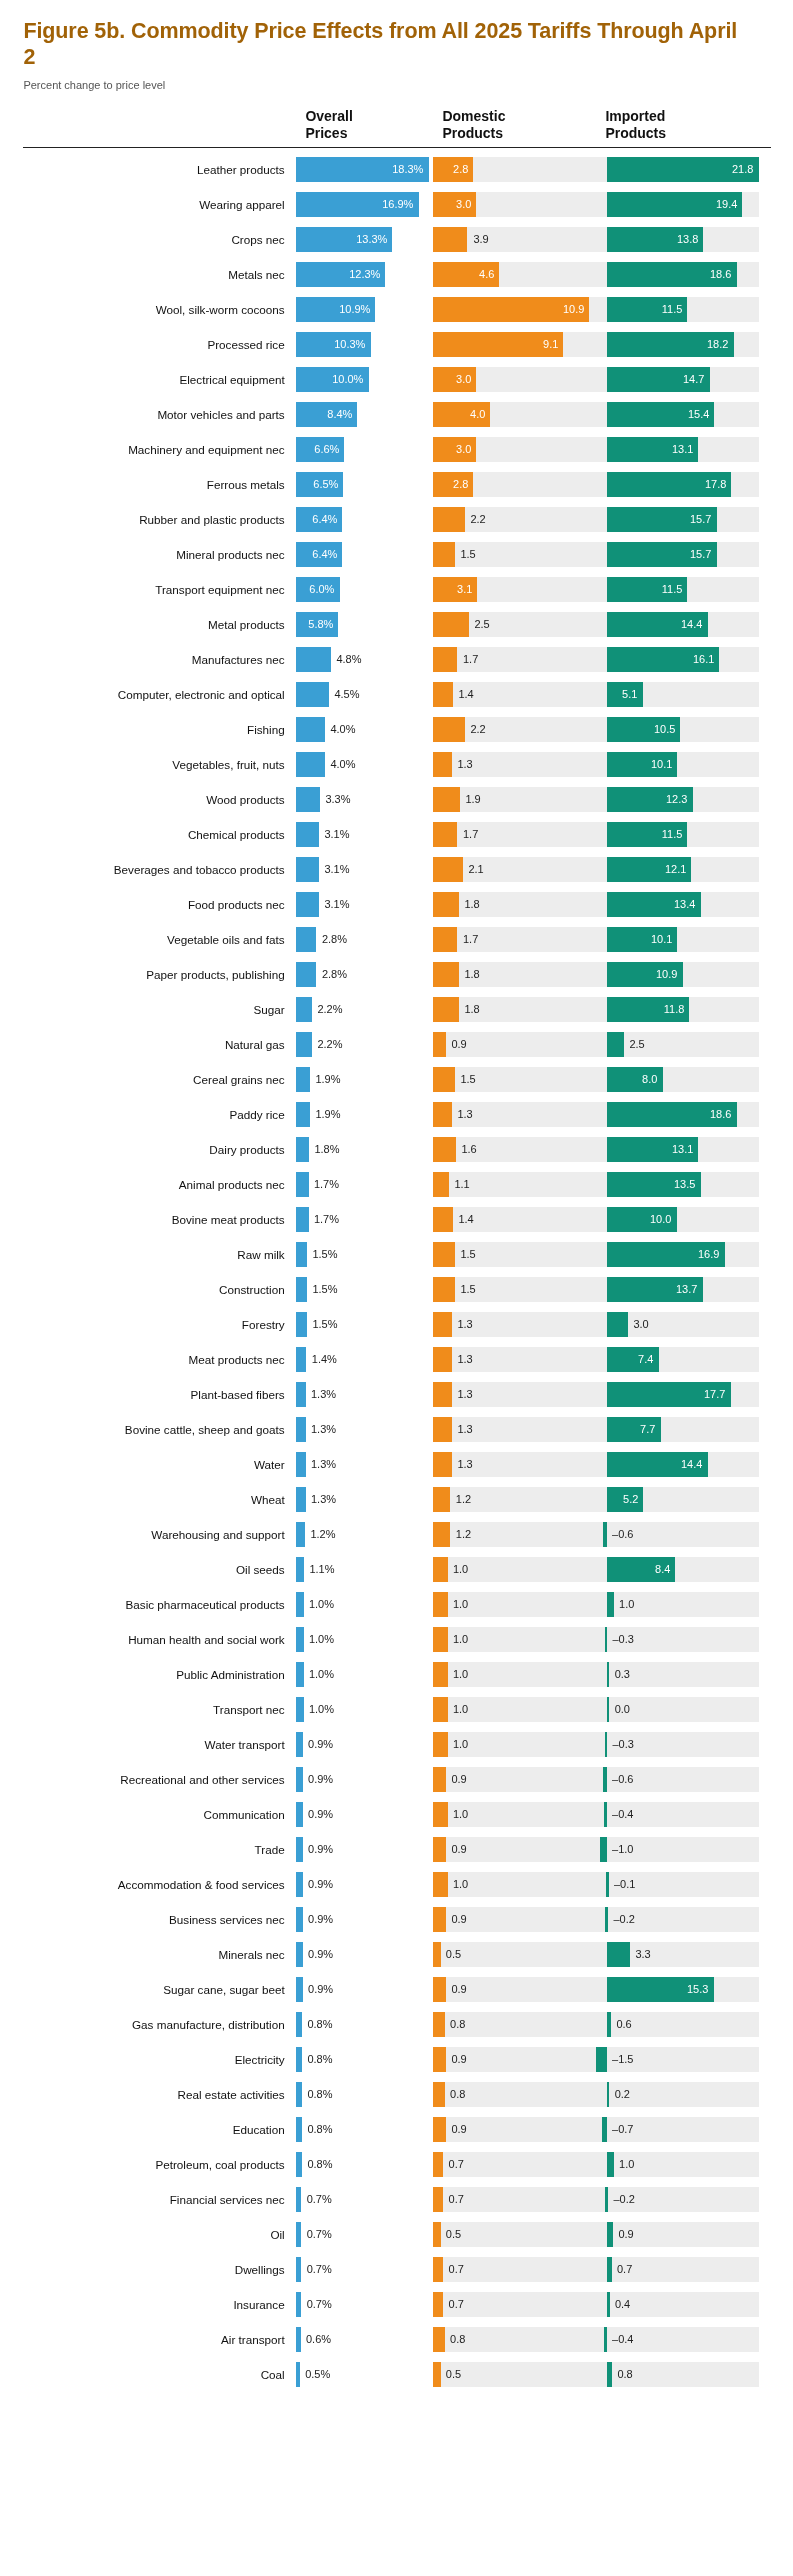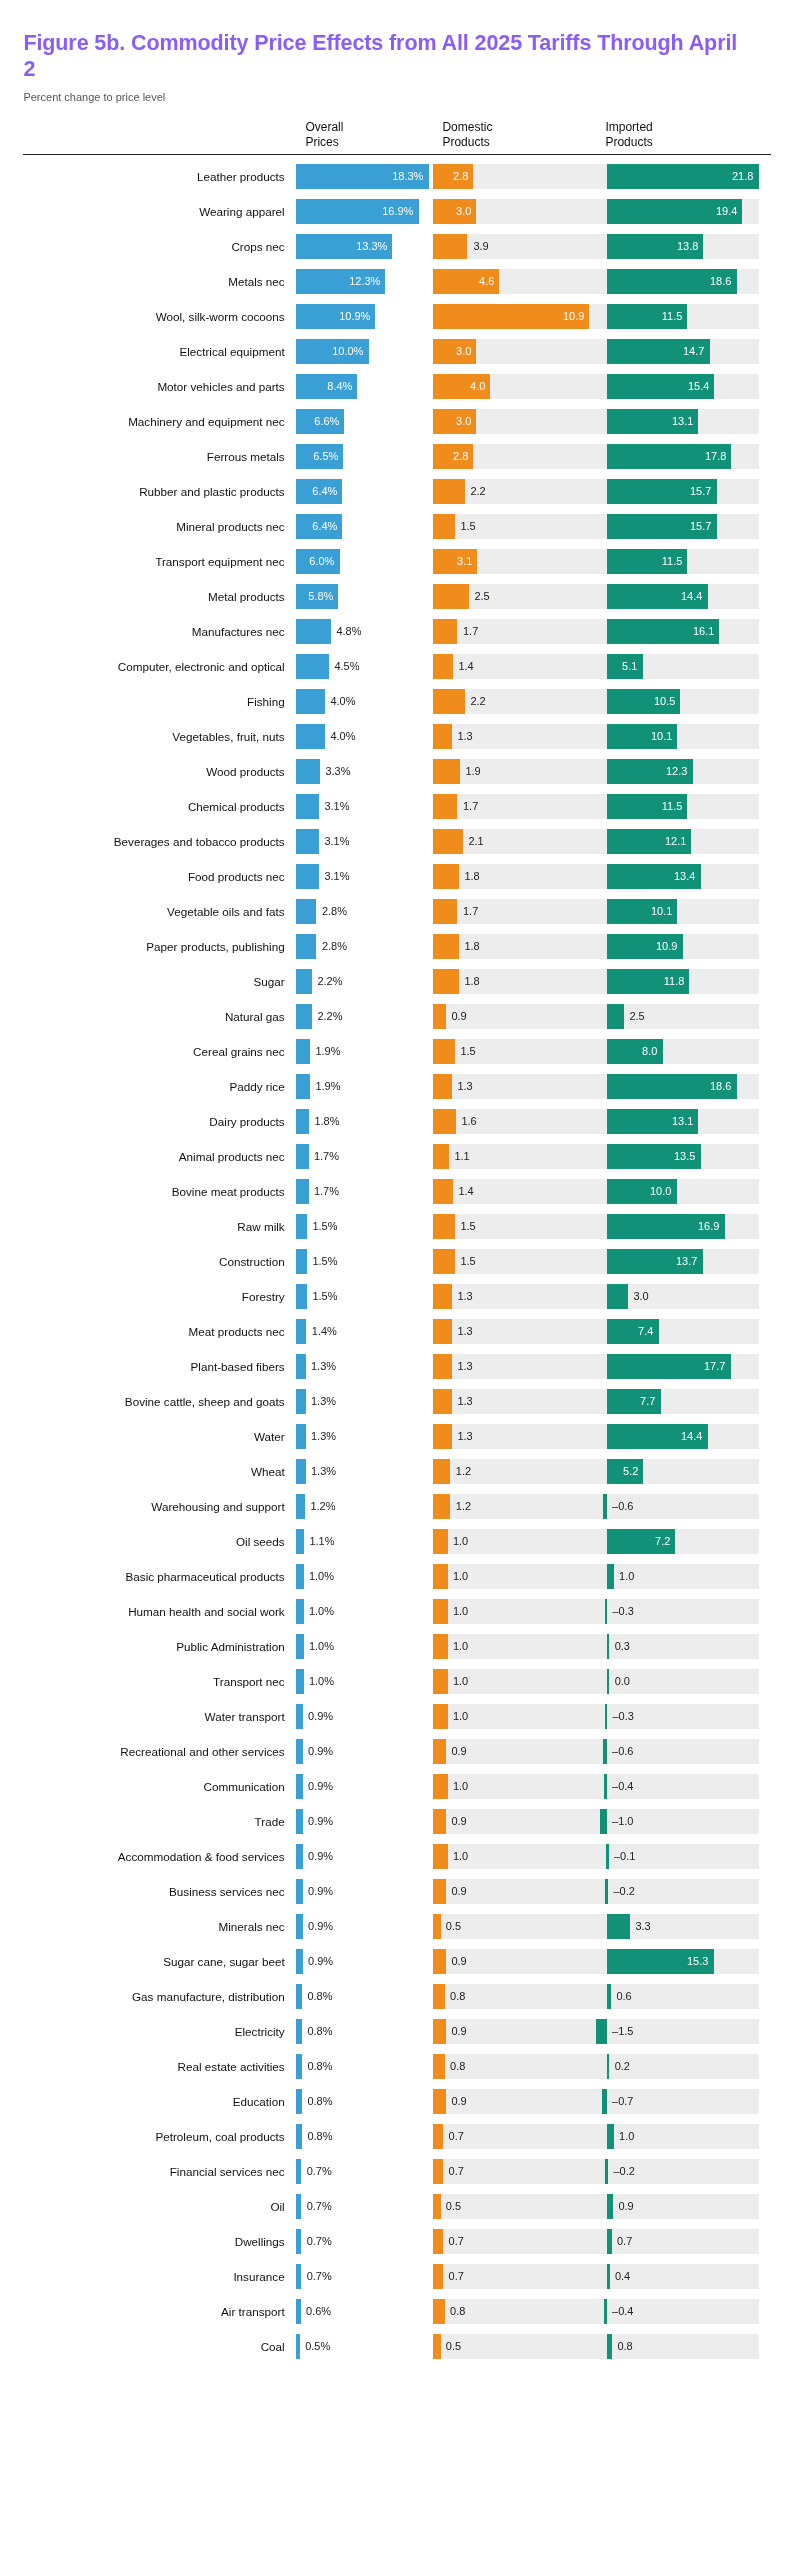--- a/index.html
+++ b/index.html
@@ -11,40 +11,40 @@
   #page {
     width: 794px;
     height: 2576px;
     position: relative;
     padding: 18px 23.4px 0 23.4px;
     background: #ffffff;
   }
   .title {
     font-size: 21.5px;
     font-weight: bold;
-    color: #8b5cf6;
+    color: #a16207;
     line-height: 1.22;
     letter-spacing: -0.1px;
-    margin: 12px 0 0 0;
+    margin: 0 0 0 0;
     max-width: 716px;
   }
   .subtitle {
     font-size: 11px;
     color: #555555;
     margin-top: 9px;
     margin-bottom: 0;
   }
   .chart {
     margin-top: 17px;
   }
   .col-headers {
     display: flex;
     align-items: flex-end;
-    font-size: 12px;
-    font-weight: normal;
+    font-size: 14px;
+    font-weight: bold;
     color: #111111;
     line-height: 1.2;
     padding-bottom: 5.2px;
   }
   .lbl-col  { width: 273px; flex: 0 0 273px; }
   .colA     { width: 137px; flex: 0 0 137px; padding-left: 9px;}
   .colB     { width: 163px; flex: 0 0 163px; padding-left: 9px;}
   .colC     { width: 163px; flex: 0 0 163px; padding-left: 9px;}
   .rule {
     border: none;
@@ -223,20 +223,37 @@
             <div class="bar barB" style="width: 156px;"></div>
             <div class="val val-in" style="left: 151px; transform: translateX(-100%);">10.9</div>
           </div>
           <div class="cell cellC">
             <div class="track"></div>
             <div class="bar barC" style="left: 10.5px; width: 80px;"></div>
             <div class="val val-in" style="left: 86px; transform: translateX(-100%);">11.5</div>
           </div>
         </div>
         <div class="row">
+          <div class="row-label">Processed rice</div>
+          <div class="cell cellA">
+            <div class="bar barA" style="width: 75px;"></div>
+            <div class="val val-in" style="left: 69px; transform: translateX(-100%);">10.3%</div>
+          </div>
+          <div class="cell cellB">
+            <div class="track"></div>
+            <div class="bar barB" style="width: 130px;"></div>
+            <div class="val val-in" style="left: 125px; transform: translateX(-100%);">9.1</div>
+          </div>
+          <div class="cell cellC">
+            <div class="track"></div>
+            <div class="bar barC" style="left: 10.5px; width: 127px;"></div>
+            <div class="val val-in" style="left: 132px; transform: translateX(-100%);">18.2</div>
+          </div>
+        </div>
+        <div class="row">
           <div class="row-label">Electrical equipment</div>
           <div class="cell cellA">
             <div class="bar barA" style="width: 73px;"></div>
             <div class="val val-in" style="left: 67px; transform: translateX(-100%);">10.0%</div>
           </div>
           <div class="cell cellB">
             <div class="track"></div>
             <div class="bar barB" style="width: 43px;"></div>
             <div class="val val-in" style="left: 38px; transform: translateX(-100%);">3.0</div>
           </div>
@@ -814,21 +831,21 @@
             <div class="val val-out" style="left: 13px;">1.1%</div>
           </div>
           <div class="cell cellB">
             <div class="track"></div>
             <div class="bar barB" style="width: 14.3px;"></div>
             <div class="val val-out" style="left: 19.5px;">1.0</div>
           </div>
           <div class="cell cellC">
             <div class="track"></div>
             <div class="bar barC" style="left: 10.5px; width: 68px;"></div>
-            <div class="val val-in" style="left: 74px; transform: translateX(-100%);">7.2</div>
+            <div class="val val-in" style="left: 74px; transform: translateX(-100%);">8.4</div>
           </div>
         </div>
         <div class="row">
           <div class="row-label">Basic pharmaceutical products</div>
           <div class="cell cellA">
             <div class="bar barA" style="width: 7.3px;"></div>
             <div class="val val-out" style="left: 12.5px;">1.0%</div>
           </div>
           <div class="cell cellB">
             <div class="track"></div>

